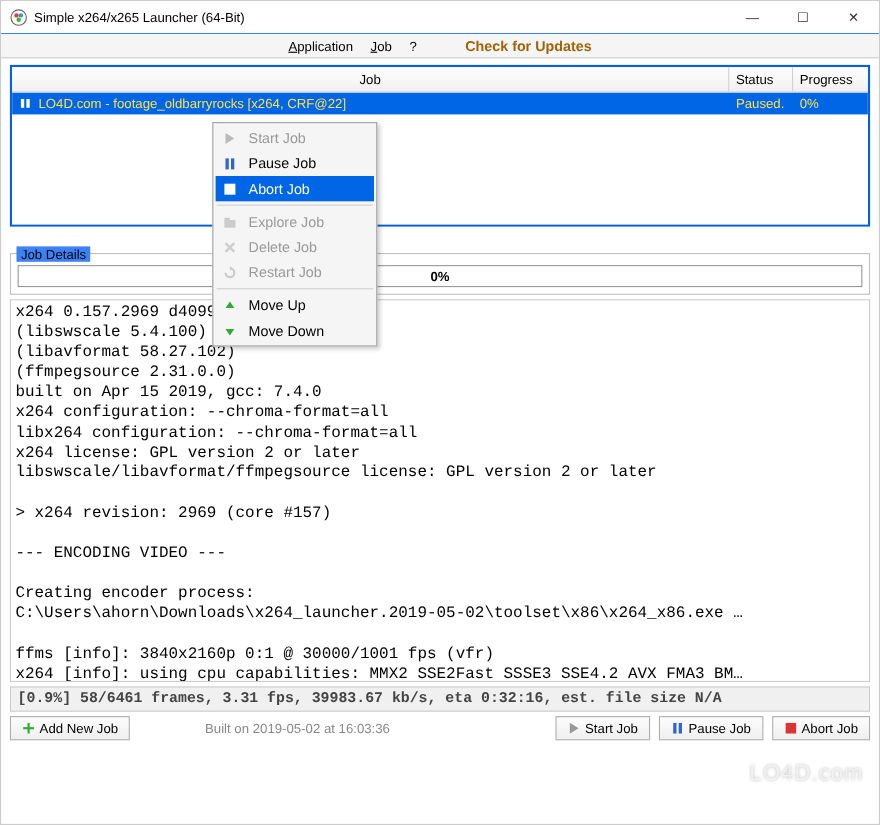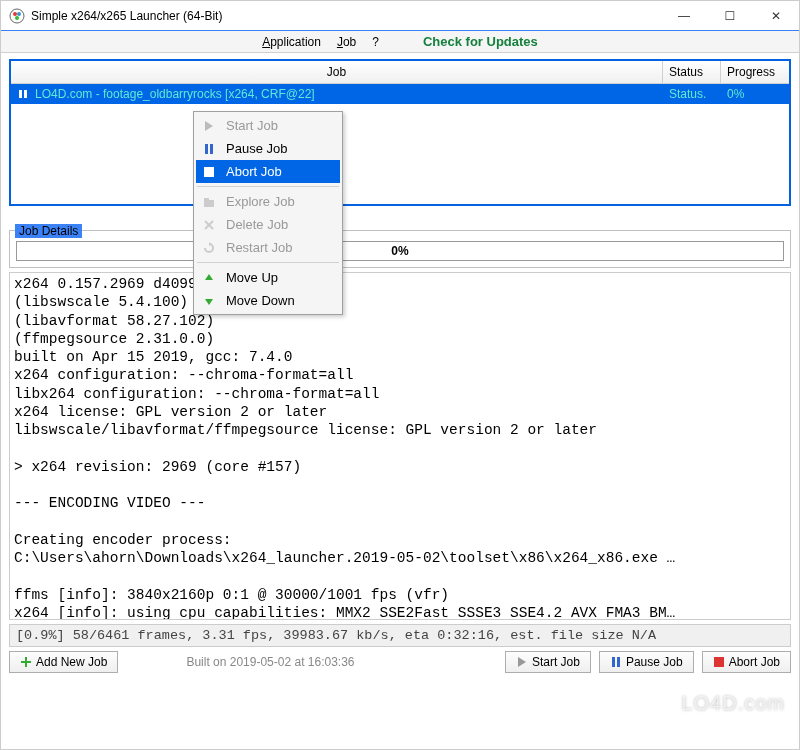--- a/index.html
+++ b/index.html
@@ -39,39 +39,39 @@
   align-items: center;
   padding: 0 6px;
   border-bottom: 1px solid #d0d0d0;
   background: #f5f5f5;
   justify-content: center;
   gap: 36px;
 }
 .menubar-left { display: flex; }
 .menu-item { padding: 2px 8px; font-size: 12px; }
 .menu-item u { text-decoration: underline; }
-.check-updates { color: #15803d; font-weight: bold; padding-right: 8px; font-size: 13px; }
+.check-updates { color: #a16207; font-weight: bold; padding-right: 8px; font-size: 13px; }
 
 .joblist-wrap {
   margin: 6px 8px 4px 8px;
   border: 2px solid #0461e0;
 }
 .joblist-header {
   display: flex;
   background: linear-gradient(#fff, #f0f0f0);
   border-bottom: 1px solid #d0d0d0;
 }
 .col-job { flex: 1; text-align: center; padding: 4px 6px; border-right: 1px solid #d0d0d0; }
 .col-status { width: 58px; text-align: left; padding: 4px 6px; border-right: 1px solid #d0d0d0; }
 .col-progress { width: 68px; text-align: left; padding: 4px 6px; }
 .joblist-body { height: 120px; background: #fff; overflow: hidden; }
 .job-row {
   display: flex;
   background: #0066e5;
-  color: #5eead4;
+  color: #fde047;
   align-items: center;
 }
 .job-row .cell-job { flex: 1; padding: 3px 6px; display: flex; align-items: center; border-right: 1px solid rgba(255,255,255,0); }
 .job-row .cell-status { width: 58px; padding: 3px 6px; }
 .job-row .cell-progress { width: 68px; padding: 3px 6px; }
 .job-row .pause-glyph { margin-right: 6px; width: 12px; height: 12px; display:inline-flex; align-items:center; justify-content:center;}
 
 .section-label {
   margin: 6px 10px 0 10px;
   font-size: 12px;
@@ -121,21 +121,21 @@
   white-space: pre;
   overflow: hidden;
 }
 .statusline {
   margin: 4px 8px;
   border: 1px solid #ccc;
   background: #f0f0f0;
   padding: 3px 6px;
   font-family: "Courier New", monospace;
   font-size: 13.5px;
-  font-weight: normal;
+  font-weight: bold;
   color: #444;
 }
 .bottom-bar {
   margin: 4px 8px;
   display: flex;
   align-items: center;
   gap: 8px;
 }
 .btn {
   border: 1px solid #adadad;
@@ -235,21 +235,21 @@
     <div class="job-row">
       <div class="cell-job">
         <span class="pause-glyph">
           <svg width="10" height="10">
               <rect x="1" y="1" width="3" height="8" fill="#fff"></rect>
               <rect x="6" y="1" width="3" height="8" fill="#fff"></rect>
             </svg>
         </span>
         <span>LO4D.com - footage_oldbarryrocks [x264, CRF@22]</span>
       </div>
-      <div class="cell-status">Status.</div>
+      <div class="cell-status">Paused.</div>
       <div class="cell-progress">0%</div>
     </div>
   </div>
 </div>
 
 
 <span class="section-label">Job Details</span>
 <div class="details-box">
   <div class="progress-bar">
     <div class="fill"></div>

